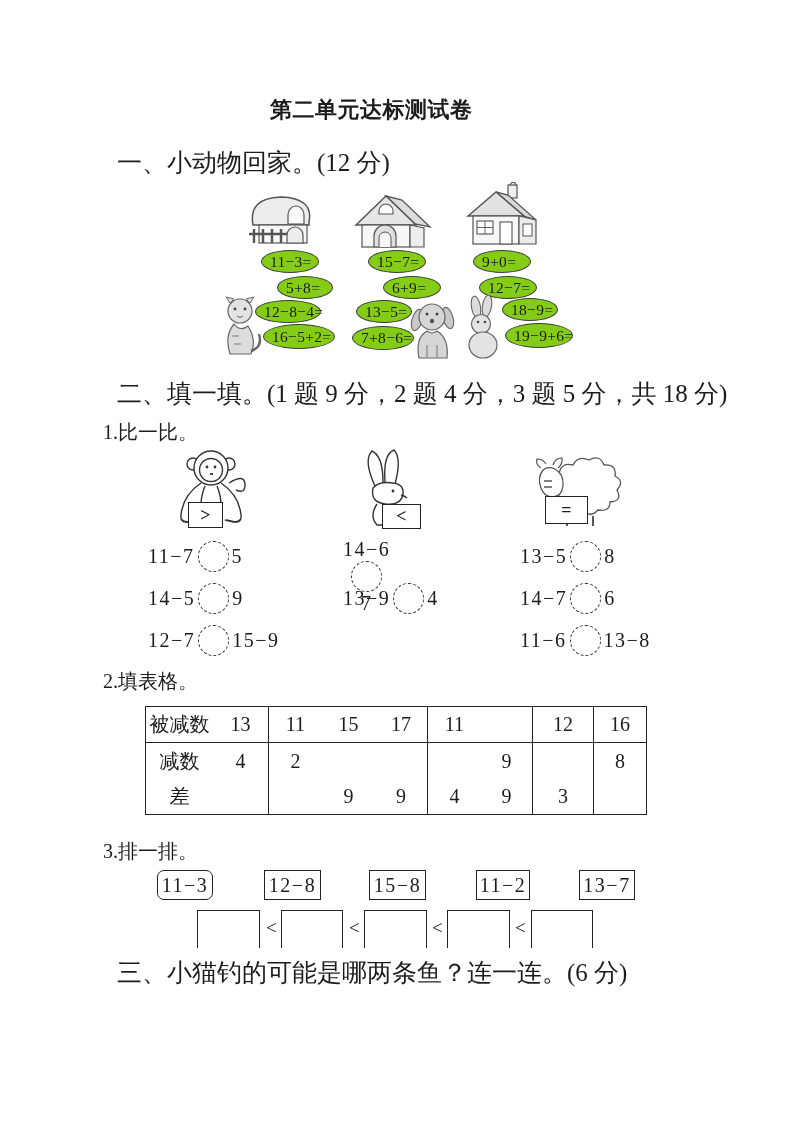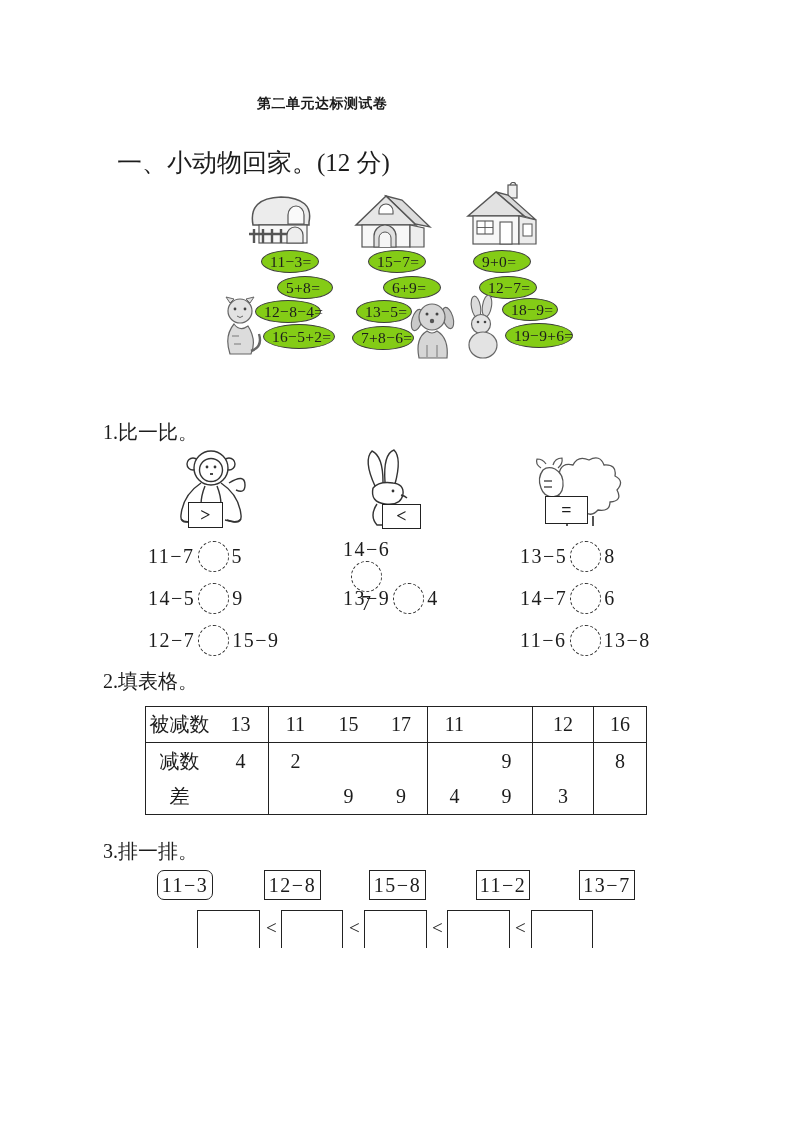--- a/index.html
+++ b/index.html
@@ -1,19 +1,19 @@
 <!DOCTYPE html>
 <html><head>
 <meta charset="utf-8">
 <style>
   html,body{margin:0;padding:0;background:#fff;}
   .page{position:relative;width:793px;height:1122px;background:#ffffff;overflow:hidden;
         font-family:"Liberation Serif","DejaVu Serif",serif;color:#1c1c1c;}
   .abs{position:absolute;}
-  .title{position:absolute;left:257px;top:95px;font-size:14px;font-weight:bold;letter-spacing:0.5px;white-space:nowrap;}
+  .title{position:absolute;left:270px;top:95px;font-size:22px;font-weight:bold;letter-spacing:0.5px;white-space:nowrap;}
   .h{position:absolute;font-size:25px;white-space:nowrap;}
   .sub{position:absolute;font-size:20px;white-space:nowrap;}
   .oval{position:absolute;border:1.3px solid #3c3c3c;border-radius:50%;font-size:15.5px;
         display:flex;align-items:center;padding-left:8px;box-sizing:border-box;background:#84cc16;letter-spacing:0.3px;}
   .cmp{position:absolute;display:flex;align-items:center;font-size:20px;letter-spacing:1.5px;height:36px;}
   .circ{width:31px;height:31px;border:1.4px dashed #333;border-radius:50%;margin:0 3px;flex:none;box-sizing:border-box;}
   .ftable{position:absolute;left:145px;top:706px;display:grid;
           grid-template-columns:67px 56px 53px 53px 53px 53px 52px 61px 52px;
           grid-template-rows:36px 36px 35px;border:1.6px solid #222;font-size:20px;background:#fff;}
   .cell{display:flex;align-items:center;justify-content:center;}
@@ -105,20 +105,21 @@
 
   <svg class="abs" style="left:460px;top:295px;" width="46" height="64" viewBox="0 0 46 64">
     <ellipse cx="16" cy="12" rx="4.5" ry="11" transform="rotate(-10 16 12)" fill="#dcdcdc" stroke="#666" stroke-width="1.1"></ellipse>
     <ellipse cx="27" cy="11" rx="4.5" ry="11" transform="rotate(9 27 11)" fill="#dcdcdc" stroke="#666" stroke-width="1.1"></ellipse>
     <circle cx="21" cy="29" r="9.5" fill="#e3e3e3" stroke="#666" stroke-width="1.2"></circle>
     <circle cx="18" cy="27" r="1.3" fill="#444"></circle>
       <circle cx="25" cy="27" r="1.3" fill="#444"></circle>
     <ellipse cx="23" cy="50" rx="14" ry="13" fill="#e3e3e3" stroke="#666" stroke-width="1.2"></ellipse>
   </svg>
 
+  <div class="h" style="left:117px;top:377px;">二、填一填。(1 题 9 分，2 题 4 分，3 题 5 分，共 18 分)</div>
 
   <div class="sub" style="left:103px;top:419px;">1.比一比。</div>
 
   <svg class="abs" style="left:165px;top:443px;" width="90" height="96" viewBox="0 0 90 96" fill="none" stroke="#333" stroke-width="1.4">
     <circle cx="28" cy="21" r="6" fill="#fff"></circle>
       <circle cx="64" cy="21" r="6" fill="#fff"></circle>
     <circle cx="46" cy="25" r="17" fill="#fff"></circle>
     <circle cx="46" cy="27" r="11.5" fill="#fff"></circle>
     <circle cx="42" cy="24" r="1.4" fill="#333" stroke="none"></circle>
       <circle cx="50" cy="24" r="1.4" fill="#333" stroke="none"></circle>
@@ -237,14 +238,15 @@
   <div class="ansbox" style="left:197px;width:63px;"></div>
   <div class="lt" style="left:266px;">&lt;</div>
   <div class="ansbox" style="left:281px;width:62px;"></div>
   <div class="lt" style="left:349px;">&lt;</div>
   <div class="ansbox" style="left:364px;width:63px;"></div>
   <div class="lt" style="left:432px;">&lt;</div>
   <div class="ansbox" style="left:447px;width:63px;"></div>
   <div class="lt" style="left:515px;">&lt;</div>
   <div class="ansbox" style="left:531px;width:62px;"></div>
 
+  <div class="h" style="left:117px;top:956px;">三、小猫钓的可能是哪两条鱼？连一连。(6 分)</div>
 
 </div>
 
 </body></html>

